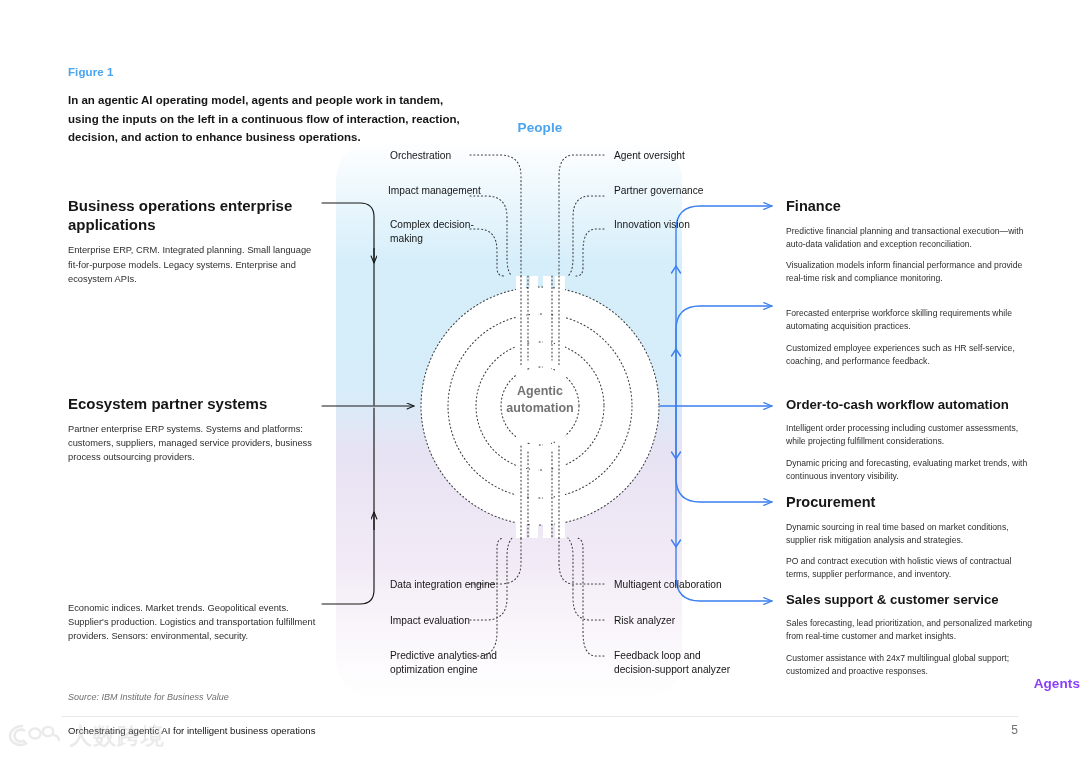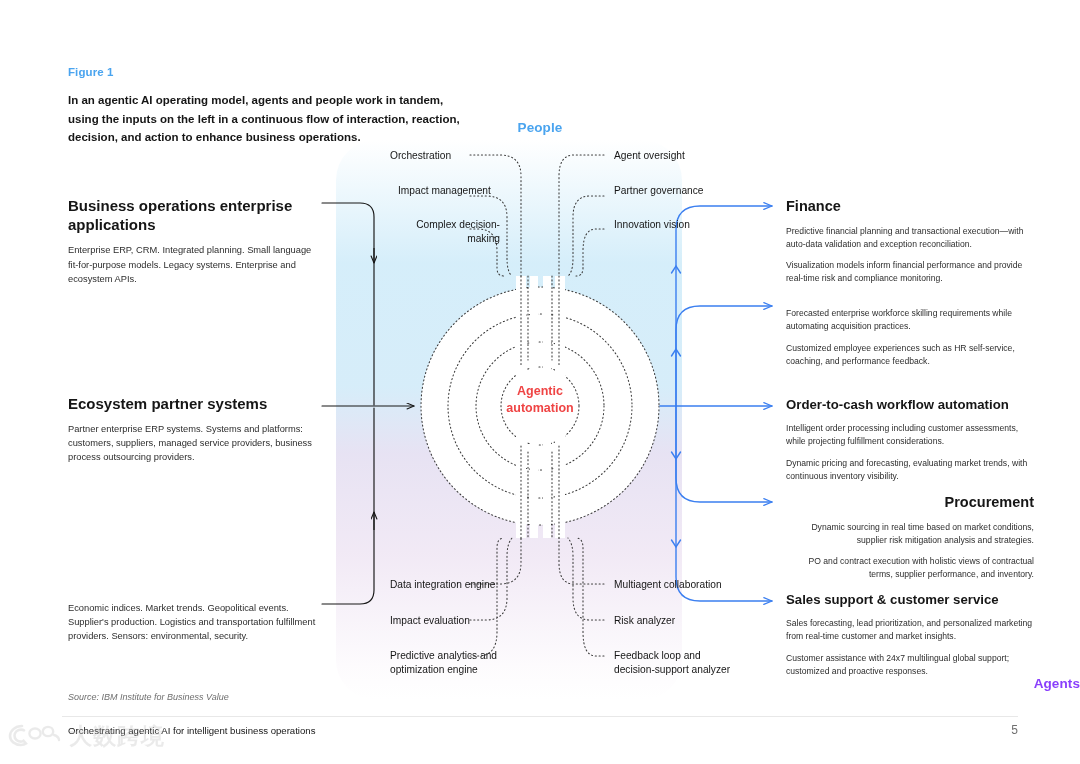--- a/index.html
+++ b/index.html
@@ -43,32 +43,32 @@
   .mid-left{text-align:left;width:110px;}
   .mid-right{text-align:left;width:110px;}
 
   .pole-label{position:absolute;font-size:13.5px;font-weight:700;letter-spacing:.1px;}
   #people-label{left:0;top:120px;width:1080px;text-align:center;color:#4aa4ef;}
   #agents-label{left:0;top:676px;width:1080px;text-align:right;color:#8a3ffc;}
 
   
   .core-text{
     position:absolute;left:478px;top:383px;width:124px;text-align:center;
-    font-size:12.5px;font-weight:700;line-height:1.32;color:#ef4444;
+    font-size:12.5px;font-weight:700;line-height:1.32;color:#737373;
   }
 
   
   .outcome{position:absolute;left:786px;width:248px;}
   .outcome h3{margin:0;font-size:14.5px;font-weight:700;line-height:1.22;color:#161616;}
   .outcome h3.small{font-size:13.2px;}
   .outcome .para{margin:9px 0 0 0;font-size:8.6px;line-height:1.5;color:#2d2d2d;}
   #oc-0{top:198px;}
   #oc-1{top:298px;}
   #oc-2{top:397px;}
-  #oc-3{top:494px;text-align:right;}
+  #oc-3{top:494px;}
   #oc-4{top:592px;}
 
   
   .source{position:absolute;left:68px;top:692px;font-size:9px;font-style:italic;color:#6f6f6f;}
   .footer-rule{position:absolute;left:62px;top:716px;width:956px;height:1px;background:#e8e8e8;}
   .footer-title{position:absolute;left:68px;top:725px;font-size:9.6px;color:#161616;}
   .page-number{position:absolute;right:62px;top:723px;font-size:12px;color:#6f6f6f;}
 
   
   .watermark{position:absolute;left:8px;top:722px;opacity:.30;pointer-events:none;
@@ -190,22 +190,22 @@
       <marker id="arrowBlue2" markerWidth="11" markerHeight="11" refX="9" refY="4" orient="auto" markerUnits="userSpaceOnUse">
         <path d="M0.8,0.7 L9,4 L0.8,7.4" fill="none" stroke="#3b7ff0" stroke-width="1.25" stroke-linecap="round" stroke-linejoin="round"></path>
       </marker>
     </defs>
   </svg>
 
   <div class="pole-label" id="people-label">People</div>
   <div class="pole-label" id="agents-label">Agents</div>
 
   <div class="mid-label mid-left" style="left:390px;top:149px;">Orchestration</div>
-  <div class="mid-label mid-left" style="left:398px;top:184px;">Impact management</div>
-  <div class="mid-label mid-left" style="left:390px;top:218px;text-align:right;">Complex decision-making</div>
+  <div class="mid-label mid-left" style="left:388px;top:184px;">Impact management</div>
+  <div class="mid-label mid-left" style="left:390px;top:218px;">Complex decision-making</div>
 
   <div class="mid-label mid-right" style="left:614px;top:149px;">Agent oversight</div>
   <div class="mid-label mid-right" style="left:614px;top:184px;">Partner governance</div>
   <div class="mid-label mid-right" style="left:614px;top:218px;">Innovation vision</div>
 
   <div class="mid-label mid-left" style="left:390px;top:578px;">Data integration engine</div>
   <div class="mid-label mid-left" style="left:390px;top:614px;">Impact evaluation</div>
   <div class="mid-label mid-left" style="left:390px;top:649px;width:125px;">Predictive analytics and optimization engine</div>
 
   <div class="mid-label mid-right" style="left:614px;top:578px;">Multiagent collaboration</div>

